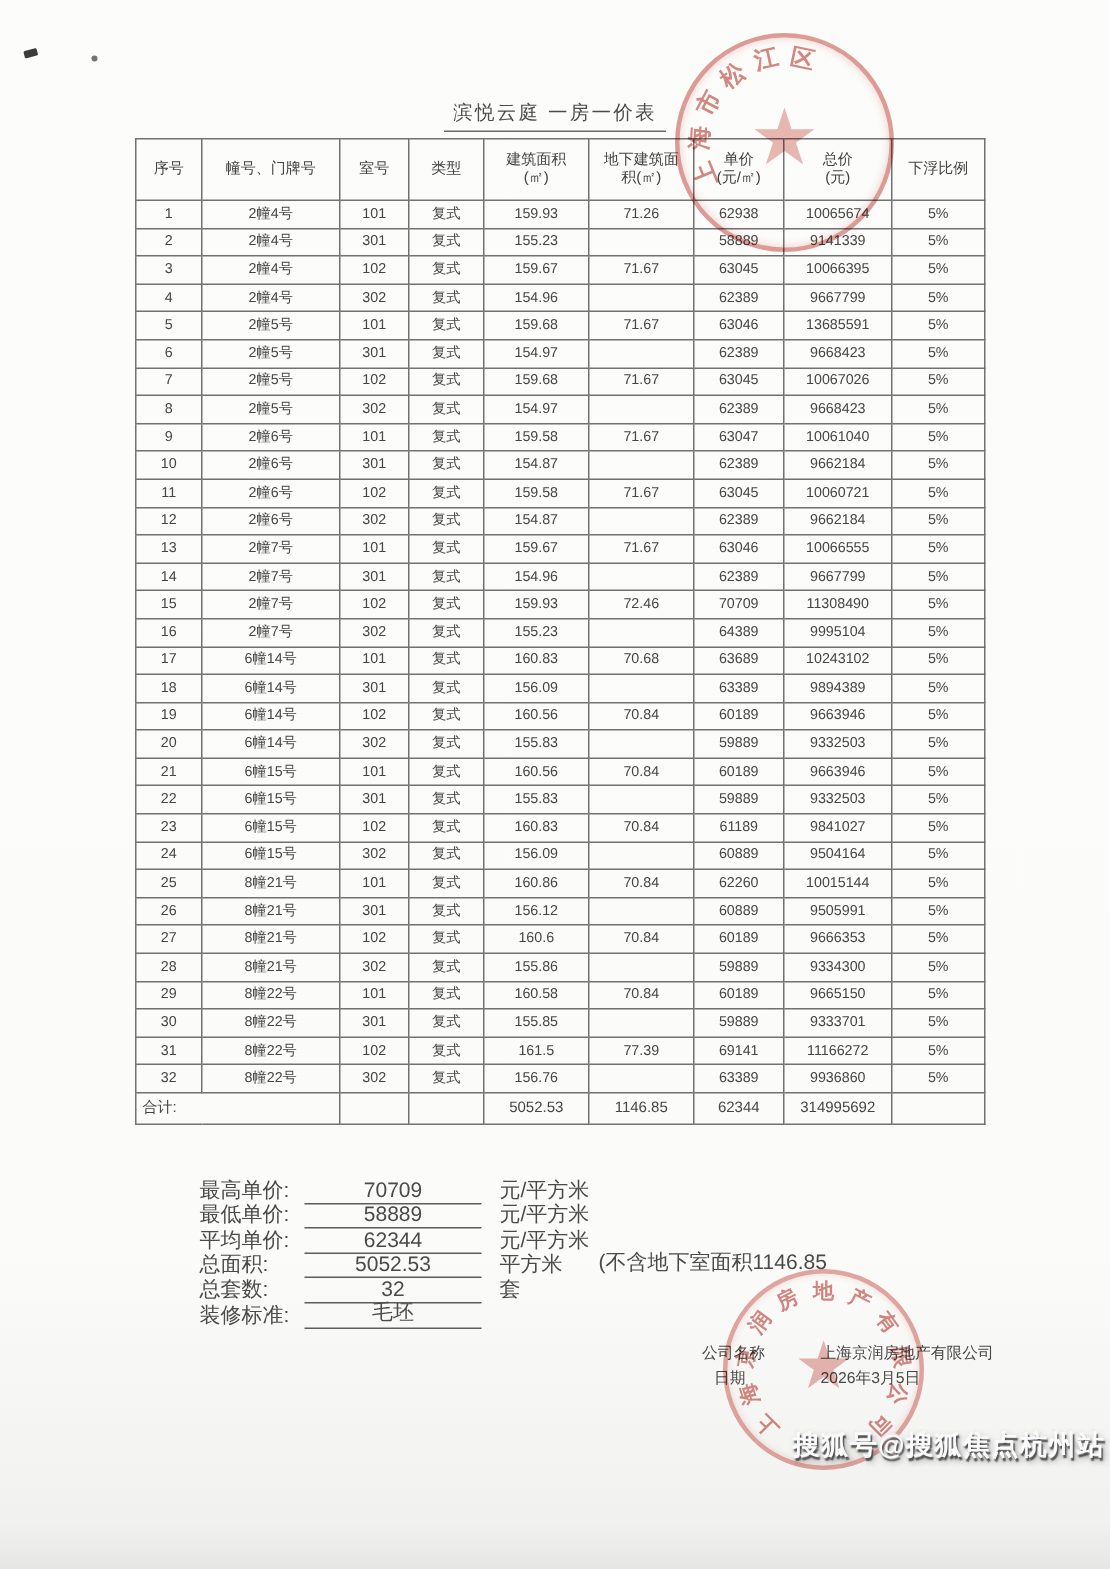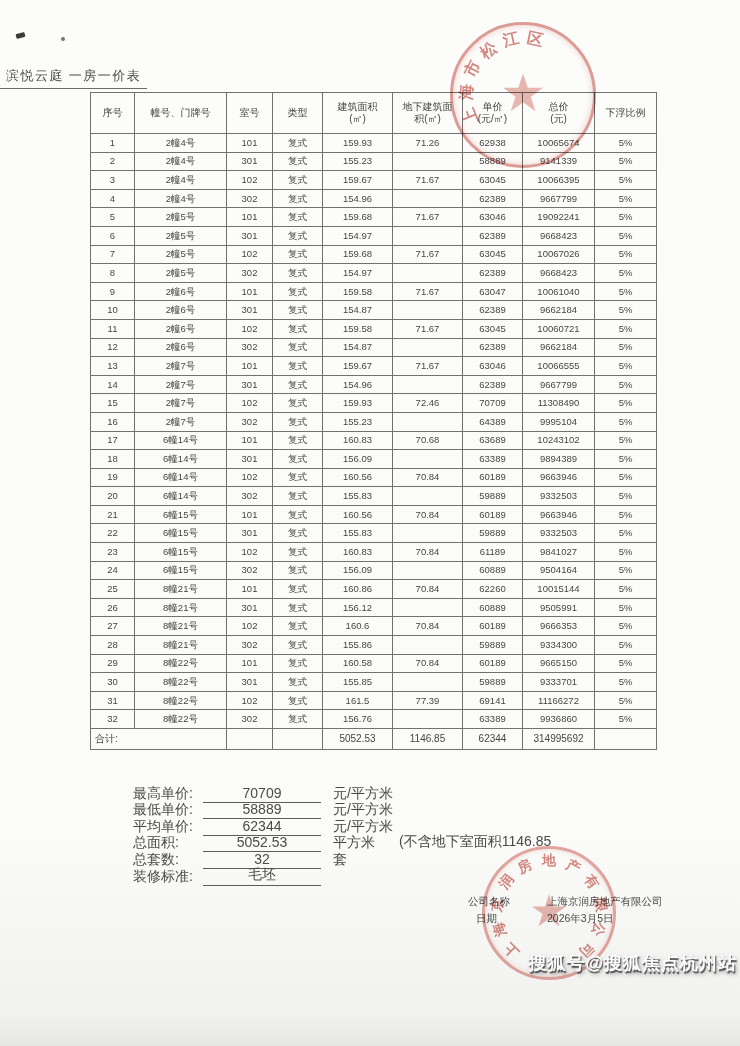--- a/index.html
+++ b/index.html
@@ -10,21 +10,21 @@
   }
   .page{
     position:relative;width:740px;height:1046px;overflow:hidden;
     background:linear-gradient(180deg,#fcfcfa 0%,#fbfbf9 80%,#f1f1ef 97%,#e6e6e4 100%);
     color:#474747;
   }
   
   .speck1{position:absolute;left:16px;top:33px;width:9px;height:5px;background:#3c3c3c;transform:rotate(-14deg);border-radius:1px;}
   .speck2{position:absolute;left:61px;top:37px;width:4px;height:4px;background:#5a5a5a;border-radius:50%;opacity:.85;}
   
-  .title-wrap{position:absolute;left:0;right:0;top:66px;text-align:left;font-family:Liberation Serif, serif;}
+  .title-wrap{position:absolute;left:0;right:0;top:66px;text-align:center;}
   .title{
     display:inline-block;font-size:13px;color:#4c4c4c;letter-spacing:1.5px;
     border-bottom:1px solid #6b6b6b;padding:0 6px 3px 6px;
   }
   
   table.price{
     position:absolute;left:90px;top:92px;width:566px;
     border-collapse:collapse;table-layout:fixed;
     font-size:9.5px;color:#454545;
   }
@@ -159,21 +159,21 @@
           <td>5%</td>
         </tr>
         <tr>
           <td>5</td>
           <td>2幢5号</td>
           <td>101</td>
           <td>复式</td>
           <td>159.68</td>
           <td>71.67</td>
           <td>63046</td>
-          <td>19092241</td>
+          <td>13685591</td>
           <td>5%</td>
         </tr>
         <tr>
           <td>6</td>
           <td>2幢5号</td>
           <td>301</td>
           <td>复式</td>
           <td>154.97</td>
           <td></td>
           <td>62389</td>

